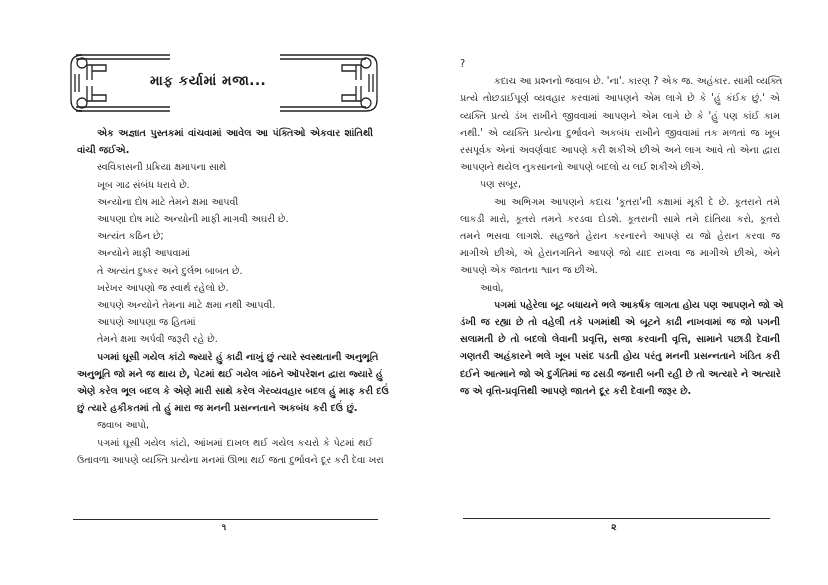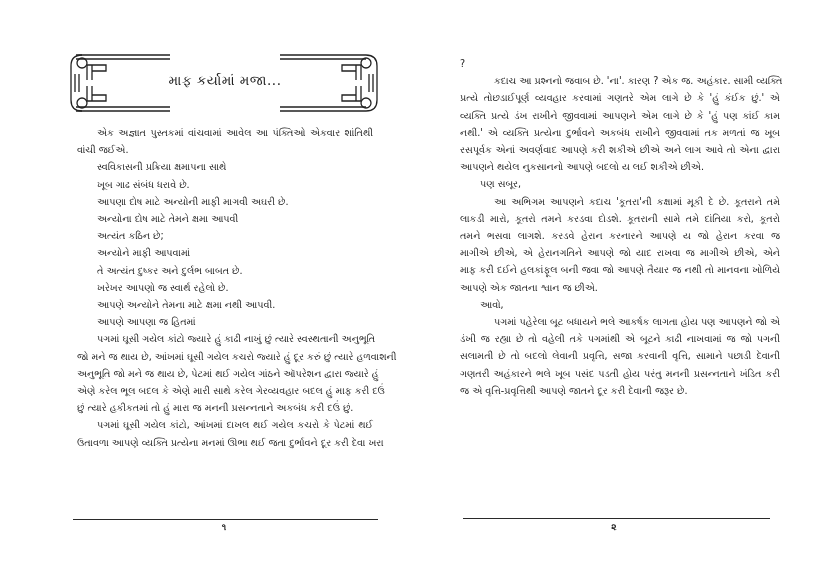--- a/index.html
+++ b/index.html
@@ -4,29 +4,29 @@
 <style>
   html, body { margin: 0; padding: 0; background: #ffffff; }
   body { width: 828px; height: 585px; position: relative; overflow: hidden;
          font-family: "DejaVu Sans", sans-serif; color: #1a1a1a; }
   .page { position: absolute; top: 0; height: 585px; background: #fff; }
   .page-left { left: 0; width: 414px; }
   .page-right { left: 414px; width: 414px; }
 
   .frame { position: absolute; top: 50px; left: 68px; width: 312px; height: 66px; }
   .frame svg { position: absolute; top: 0; left: 0; }
-  .title { position: absolute; top: 72px; left: 150px; width: 150px; text-align: center;
-           font-size: 13.5px; font-weight: normal; letter-spacing: 0.5px; }
+  .title { position: absolute; top: 72px; left: 150px; width: 150px; 
+           font-size: 13.5px; font-weight: bold; letter-spacing: 0.5px; }
 
   .text { position: absolute; font-size: 9.6px; line-height: 17.2px; }
   .left-text { left: 77px; top: 124px; width: 296px; }
   .right-text { left: 460px; top: 55px; width: 320px; }
 
   .line { white-space: nowrap; display: block; }
-  .bold { font-weight: normal; }
+  .bold { font-weight: bold; }
   .ind1 { padding-left: 20px; }
   .ind2 { padding-left: 34px; }
   .justify { text-align: justify; text-align-last: justify; }
 
   .rule { position: absolute; height: 1.4px; background: #2a2a2a; }
   .rule-left { left: 73px; width: 305px; top: 519px; }
   .rule-right { left: 463px; width: 307px; top: 518px; }
   .pgnum { position: absolute; font-size: 9px; font-weight: bold; width: 20px; text-align: center; }
   .pgnum-left { left: 214px; top: 522px; }
   .pgnum-right { left: 604px; top: 522px; }
@@ -61,68 +61,69 @@
     </svg>
   </div>
   <div class="title">માફ કર્યામાં મજા...</div>
 
   <div class="text left-text">
     <span class="line bold ind1 justify">એક અજ્ઞાત પુસ્તકમાં વાંચવામાં આવેલ આ પંક્તિઓ એકવાર શાંતિથી</span>
     <span class="line bold">વાંચી જઈએ.</span>
 
     <span class="line ind1">સ્વવિકાસની પ્રક્રિયા ક્ષમાપના સાથે</span>
     <span class="line ind1">ખૂબ ગાઢ સંબંધ ધરાવે છે.</span>
+    <span class="line ind1">અન્યોના દોષ માટે તેમને ક્ષમા આપવી</span>
     <span class="line ind1">આપણા દોષ માટે અન્યોની માફી માગવી અઘરી છે.</span>
-    <span class="line ind1">અન્યોના દોષ માટે તેમને ક્ષમા આપવી</span>
     <span class="line ind1">અત્યંત કઠિન છે;</span>
     <span class="line ind1">અન્યોને માફી આપવામાં</span>
     <span class="line ind1">તે અત્યંત દુષ્કર અને દુર્લભ બાબત છે.</span>
     <span class="line ind1">ખરેખર આપણો જ સ્વાર્થ રહેલો છે.</span>
     <span class="line ind1">આપણે અન્યોને તેમના માટે ક્ષમા નથી આપવી.</span>
     <span class="line ind1">આપણે આપણા જ હિતમાં</span>
+    <span class="line ind1">તેમને ક્ષમા અર્પવી જરૂરી રહે છે.</span>
 
     <span class="line bold ind1 justify">પગમાં ઘૂસી ગયેલ કાંટો જ્યારે હું કાઢી નાખું છું ત્યારે સ્વસ્થતાની અનુભૂતિ</span>
-    <span class="line bold justify">જો મને જ થાય છે, આંખમાં ઘૂસી ગયેલ કચરો જ્યારે હું દૂર કરું છું ત્યારે હળવાશની</span>
     <span class="line bold justify">અનુભૂતિ જો મને જ થાય છે, પેટમાં થઈ ગયેલ ગાંઠને ઑપરેશન દ્વારા જ્યારે હું</span>
     <span class="line bold justify">એણે કરેલ ભૂલ બદલ કે એણે મારી સાથે કરેલ ગેરવ્યવહાર બદલ હું માફ કરી દઉં</span>
     <span class="line bold">છું ત્યારે હકીકતમાં તો હું મારા જ મનની પ્રસન્નતાને અકબંધ કરી દઉં છું.</span>
 
+    <span class="line ind1">જવાબ આપો,</span>
 
     <span class="line ind1 justify">પગમાં ઘૂસી ગયેલ કાંટો, આંખમાં દાખલ થઈ ગયેલ કચરો કે પેટમાં થઈ</span>
     <span class="line justify">ઉતાવળા આપણે વ્યક્તિ પ્રત્યેના મનમાં ઊભા થઈ જતા દુર્ભાવને દૂર કરી દેવા ખરા</span>
   </div>
 
   <div class="rule rule-left"></div>
   <div class="pgnum pgnum-left">૧</div>
 </div>
 
 <div class="page page-right"></div>
 
 <div class="text right-text">
   <span class="line">?</span>
 
   <span class="line ind2 justify">કદાચ આ પ્રશ્નનો જવાબ છે. 'ના'. કારણ ? એક જ. અહંકાર. સામી વ્યક્તિ</span>
-  <span class="line justify">પ્રત્યે તોછડાઈપૂર્ણ વ્યવહાર કરવામાં ગણતરે એમ લાગે છે કે 'હું કંઈક છું.' એ</span>
+  <span class="line justify">પ્રત્યે તોછડાઈપૂર્ણ વ્યવહાર કરવામાં આપણને એમ લાગે છે કે 'હું કંઈક છું.' એ</span>
   <span class="line justify">વ્યક્તિ પ્રત્યે ડંખ રાખીને જીવવામાં આપણને એમ લાગે છે કે 'હું પણ કાંઈ કામ</span>
   <span class="line justify">નથી.' એ વ્યક્તિ પ્રત્યેના દુર્ભાવને અકબંધ રાખીને જીવવામાં તક મળતાં જ ખૂબ</span>
   <span class="line justify">રસપૂર્વક એનાં અવર્ણવાદ આપણે કરી શકીએ છીએ અને લાગ આવે તો એના દ્વારા</span>
   <span class="line">આપણને થયેલ નુકસાનનો આપણે બદલો ય લઈ શકીએ છીએ.</span>
 
   <span class="line ind1">પણ સબૂર,</span>
 
   <span class="line ind2 justify">આ અભિગમ આપણને કદાચ 'કૂતરા'ની કક્ષામાં મૂકી દે છે. કૂતરાને તમે</span>
   <span class="line justify">લાકડી મારો, કૂતરો તમને કરડવા દોડશે. કૂતરાની સામે તમે દાંતિયા કરો, કૂતરો</span>
-  <span class="line justify">તમને ભસવા લાગશે. કરડવે હેરાન કરનારને આપણે ય જો હેરાન કરવા જ</span>
+  <span class="line justify">તમને ભસવા લાગશે. સહજતે હેરાન કરનારને આપણે ય જો હેરાન કરવા જ</span>
   <span class="line justify">માગીએ છીએ, એ હેરાનગતિને આપણે જો યાદ રાખવા જ માગીએ છીએ, એને</span>
-  <span class="line justify">માફ કરી દઈને હલકાંફૂલ બની જવા જો આપણે તૈયાર જ નથી તો માનવના ખોળિયે</span>
   <span class="line">આપણે એક જાતના શ્વાન જ છીએ.</span>
 
   <span class="line ind1">આવો,</span>
 
   <span class="line bold ind2 justify">પગમાં પહેરેલા બૂટ બધાયને ભલે આકર્ષક લાગતા હોય પણ આપણને જો એ</span>
   <span class="line bold justify">ડંખી જ રહ્યા છે તો વહેલી તકે પગમાંથી એ બૂટને કાઢી નાખવામાં જ જો પગની</span>
   <span class="line bold justify">સલામતી છે તો બદલો લેવાની પ્રવૃત્તિ, સજા કરવાની વૃત્તિ, સામાને પછાડી દેવાની</span>
   <span class="line bold justify">ગણતરી અહંકારને ભલે ખૂબ પસંદ પડતી હોય પરંતુ મનની પ્રસન્નતાને ખંડિત કરી</span>
+  <span class="line bold justify">દઈને આત્માને જો એ દુર્ગતિમાં જ ઢસડી જનારી બની રહી છે તો અત્યારે ને અત્યારે</span>
   <span class="line bold">જ એ વૃત્તિ-પ્રવૃત્તિથી આપણે જાતને દૂર કરી દેવાની જરૂર છે.</span>
 </div>
 
 <div class="rule rule-right"></div>
 <div class="pgnum pgnum-right">૨</div>
 
 </body></html>

